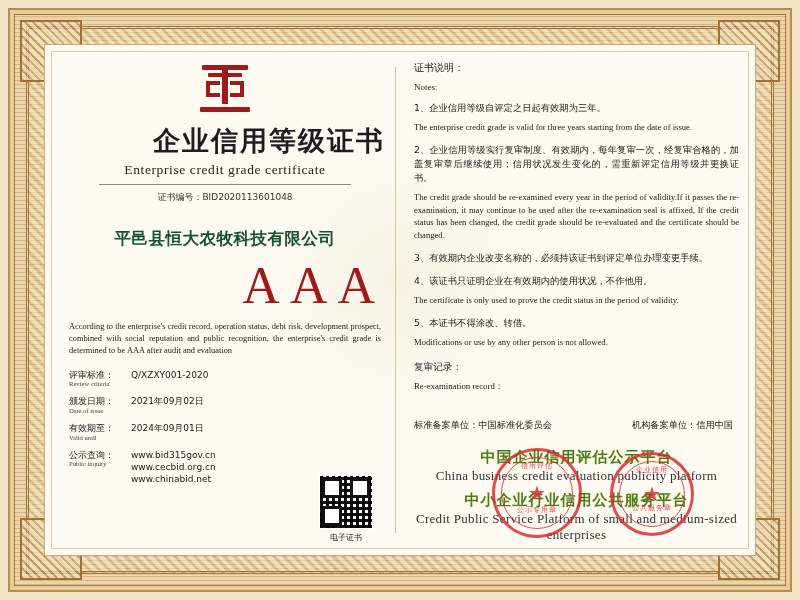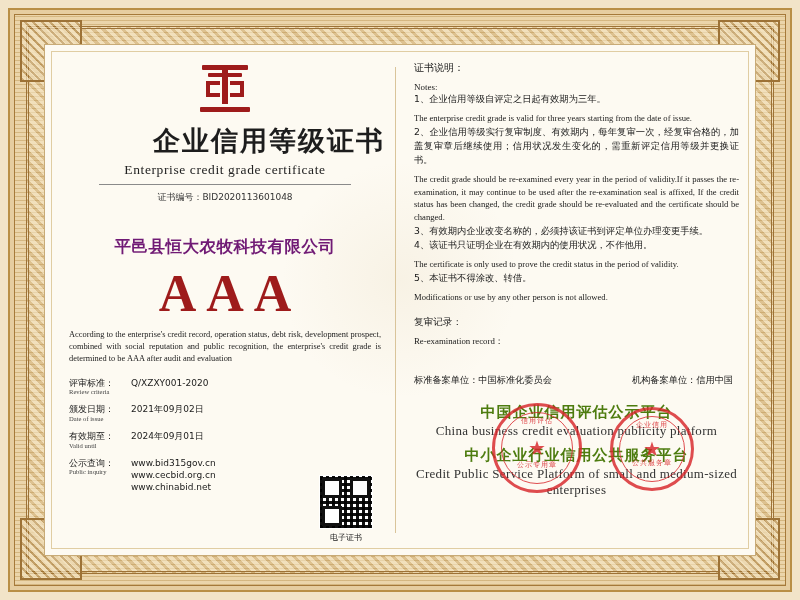--- a/index.html
+++ b/index.html
@@ -151,38 +151,38 @@
     font-size: 9px;
     color: #333;
     margin-top: 6px;
     font-family: "DejaVu Sans", "Liberation Sans", sans-serif;
   }
   .company {
     text-align: center;
     font-family: "DejaVu Sans", "Liberation Sans", sans-serif;
     font-size: 16.5px;
     font-weight: bold;
-    color: #701a75;
-    margin-top: 32px;
+    color: #14532d;
+    margin-top: 24px;
     letter-spacing: 0.5px;
   }
   .para-cn {
     font-family: "DejaVu Sans", "Liberation Sans", sans-serif;
     font-size: 10.5px;
     line-height: 1.65;
     color: #1a1a1a;
     margin-top: 12px;
     text-align: justify;
     padding: 0 4px;
   }
   .grade {
-    text-align: center;
+    text-align: right;
     font-family: "Liberation Serif", serif;
     font-size: 52px;
-    font-weight: bold;
+    font-weight: normal;
     letter-spacing: 10px;
     color: #9e1b1b;
     margin: 6px 0 2px 0;
     text-indent: 10px;
   }
   .para-en {
     font-family: "Liberation Serif", serif;
     font-size: 8.4px;
     line-height: 1.45;
     color: #1a1a1a;
@@ -276,20 +276,21 @@
     font-family: "Liberation Serif", serif;
     font-size: 9px;
     color: #1a1a1a;
     margin-top: 7px;
   }
   .note-cn {
     font-family: "DejaVu Sans", "Liberation Sans", sans-serif;
     font-size: 9.3px;
     line-height: 1.5;
     color: #1a1a1a;
+    margin-top: 9px;
     text-align: justify;
   }
   .note-en {
     font-family: "Liberation Serif", serif;
     font-size: 8.6px;
     line-height: 1.5;
     color: #1a1a1a;
     margin-top: 6px;
     text-align: justify;
   }

